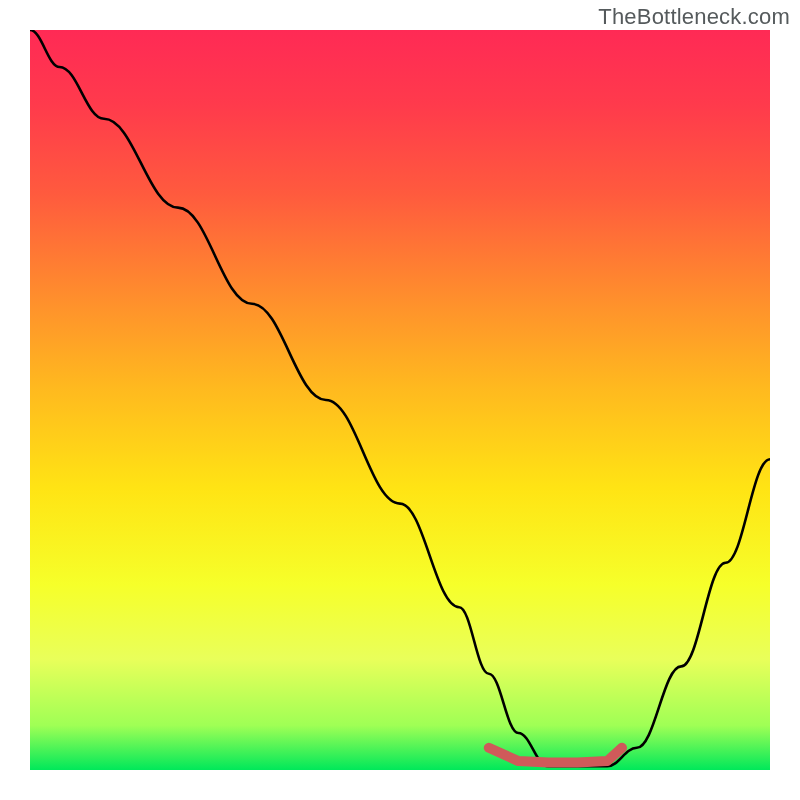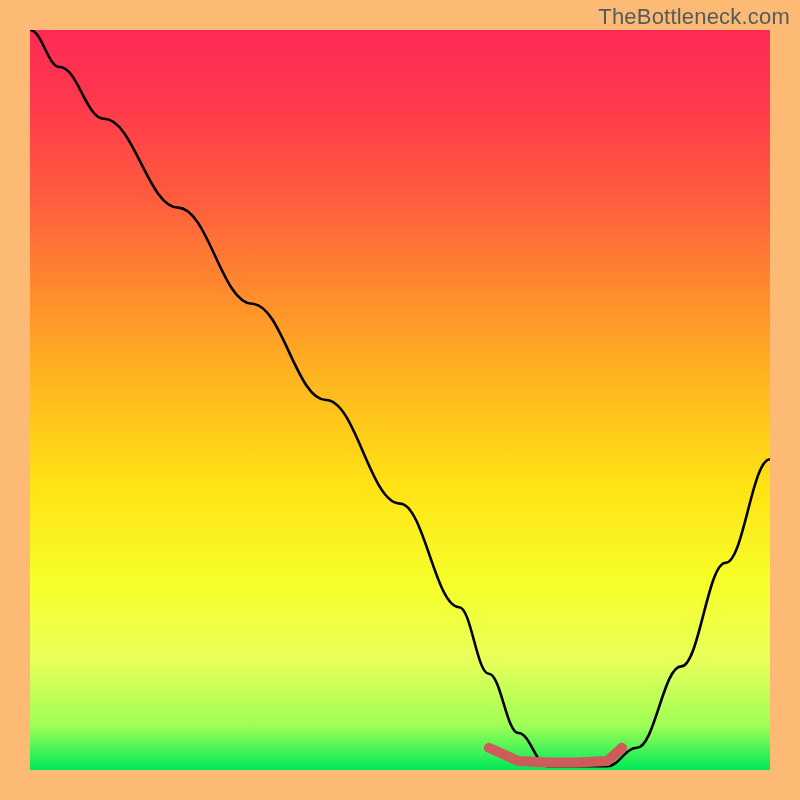--- a/index.html
+++ b/index.html
@@ -8,21 +8,21 @@
     width: 800px;
     height: 800px;
     background: #000;
     overflow: hidden;
     font-family: Arial, Helvetica, sans-serif;
   }
   .frame {
     position: relative;
     width: 800px;
     height: 800px;
-    background: #fdba74;
+    background: #ffffff;
   }
   .plot {
     position: absolute;
     left: 30px;
     top: 30px;
     width: 740px;
     height: 740px;
     background: linear-gradient(
       to bottom,
       #ff2a55 0%,

